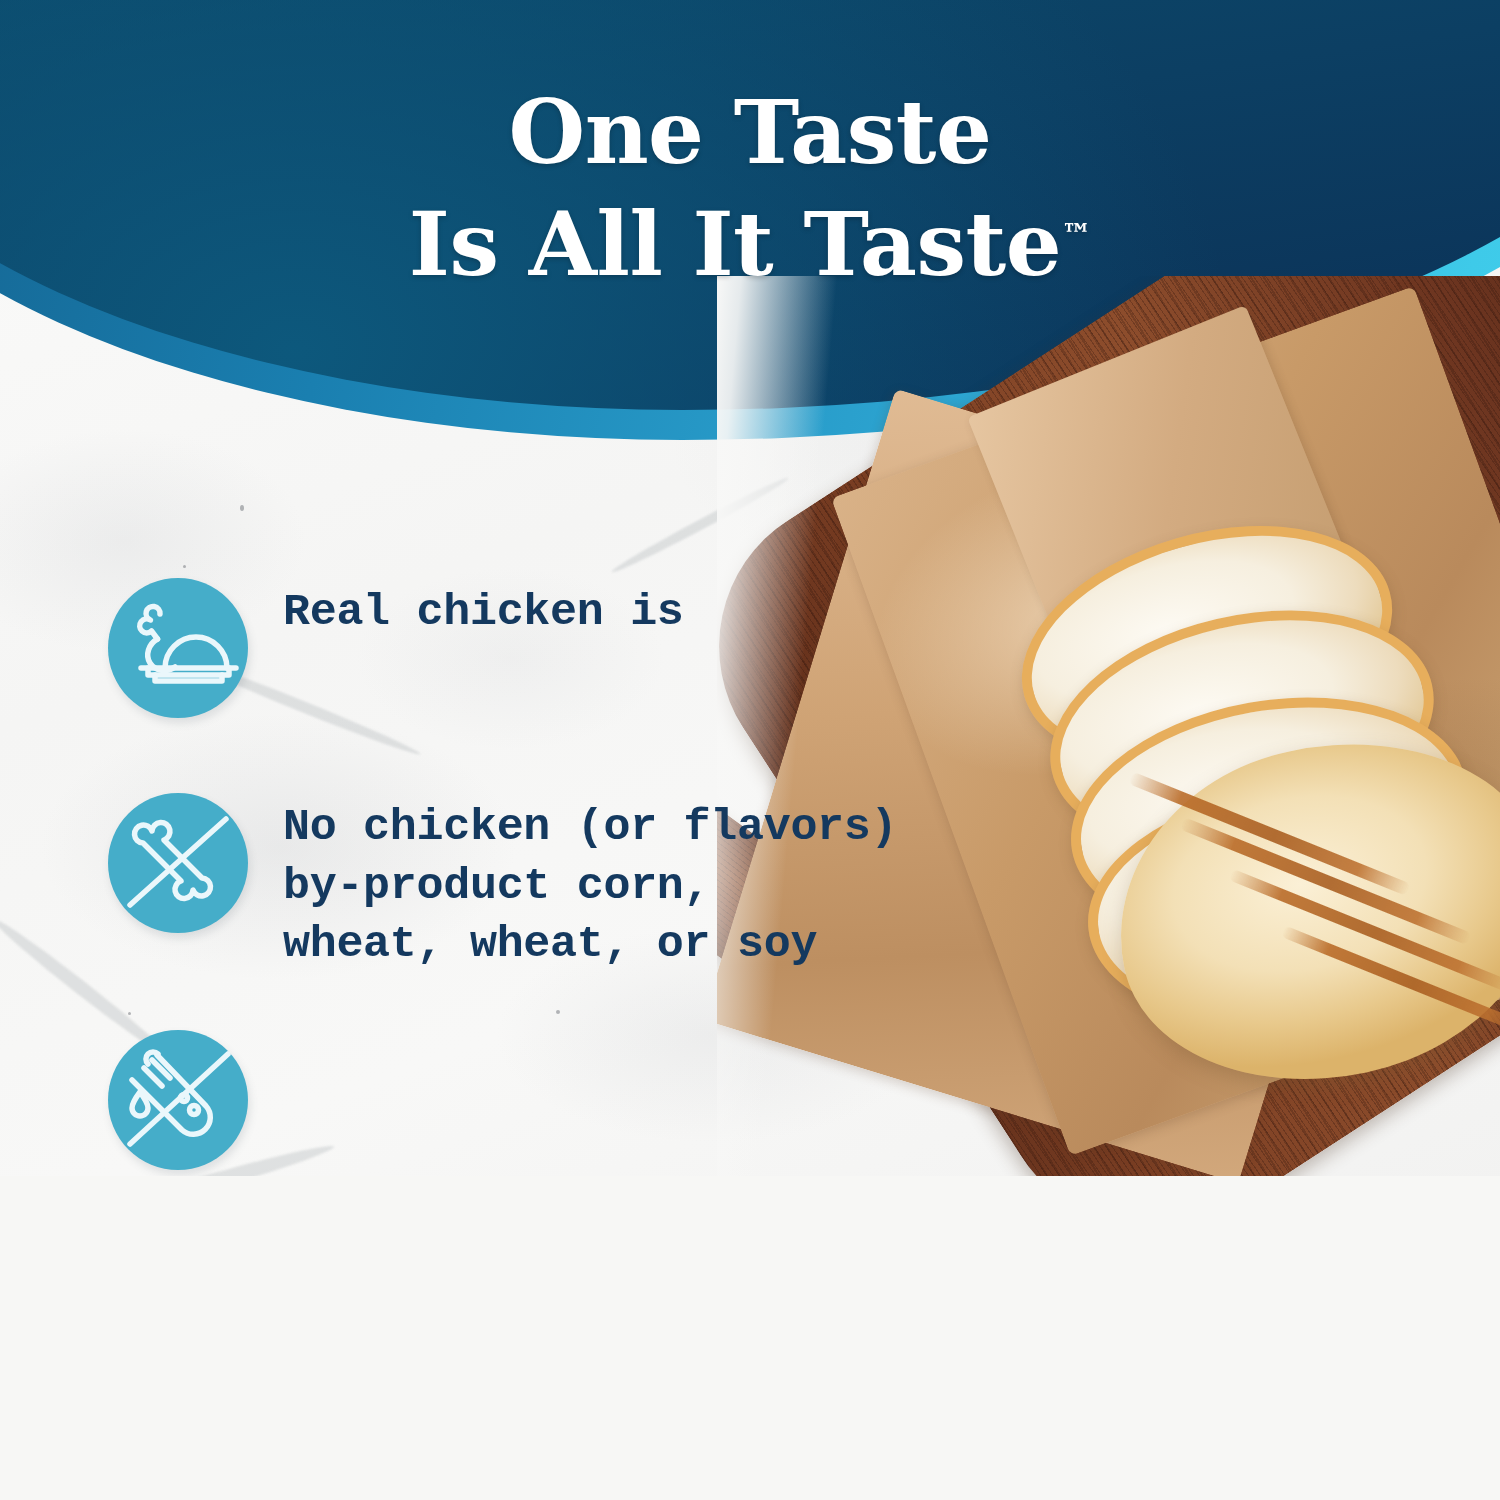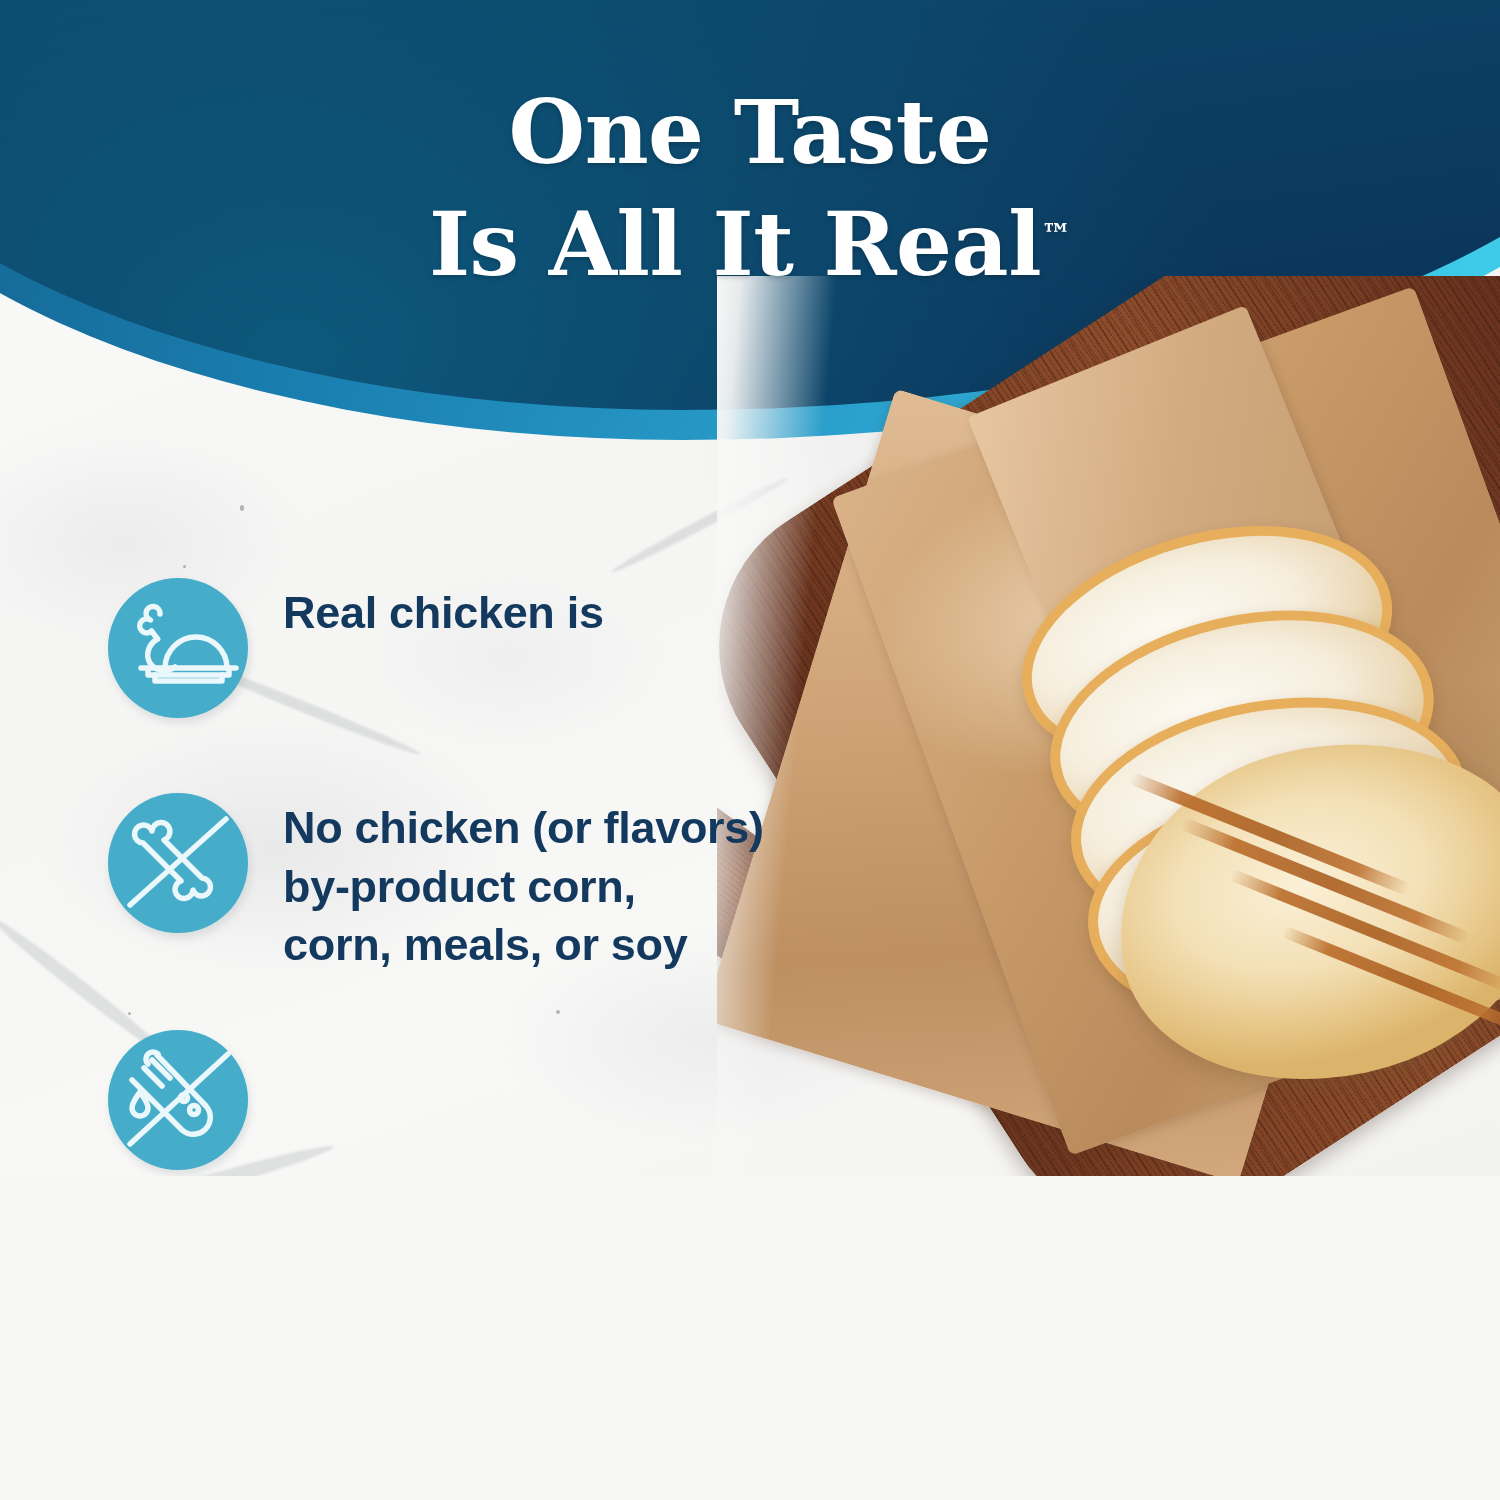--- a/index.html
+++ b/index.html
@@ -54,21 +54,21 @@
   .b2{left:108px;top:793px;}
   .b3{left:108px;top:1030px;}
   .icon-circle{
     width:140px;height:140px;border-radius:50%;background:#45adc9;
     flex:0 0 140px;position:relative;
     box-shadow:2px 5px 9px rgba(90,100,110,.16);
   }
   .icon-circle svg{position:absolute;left:0;top:0;width:140px;height:140px;}
   .btext{
     margin-left:35px;color:#14395f;font-weight:700;font-size:45px;line-height:1.30;
-    letter-spacing:-0.3px;padding-top:6px;white-space:nowrap;
+    letter-spacing:-0.3px;padding-top:6px;white-space:nowrap;font-family:Liberation Mono, monospace;
   }
   .btext .ln{display:block;}
 
   
   .photo{position:absolute;right:0;bottom:0;width:830px;height:900px;overflow:hidden;z-index:3;}
   .board{
     position:absolute;left:60px;top:60px;width:980px;height:820px;
     border-radius:150px 150px 160px 160px;
     transform:rotate(-33deg);transform-origin:40% 40%;
     background:
@@ -176,21 +176,21 @@
     </div>
 
     <div class="photo-fade"></div>
   </div>
 
   <div class="header-wrap">
     <div class="hdr-accent"></div>
     <div class="hdr-main"></div>
     <div class="hdr-text">
       <div class="hl1">One Taste</div>
-      <div class="hl2"><span>Is All It Real</span><span class="tm">™</span></div>
+      <div class="hl2"><span>Is All It Taste</span><span class="tm">™</span></div>
     </div>
   </div>
 
   <div class="bullets">
 
     <div class="bullet b1">
       <div class="icon-circle">
         <svg viewBox="0 0 140 140" fill="none" stroke="#eaf7fb" stroke-width="5.5" stroke-linecap="round" stroke-linejoin="round">
           <path d="M52 36 a7 7 0 1 0 -9.5 6 a7 7 0 1 0 1 11 l6 8"></path>
           <path d="M49.5 61 c-9 5 -12.5 16 -7.5 24 c5 8 17 10 25 4"></path>
@@ -208,21 +208,21 @@
     <div class="bullet b2">
       <div class="icon-circle">
         <svg viewBox="0 0 140 140" fill="none" stroke="#eaf7fb" stroke-width="5.5" stroke-linecap="round" stroke-linejoin="round">
           <path d="M44 38 a9 9 0 1 1 12 9 l38 38 a9 9 0 1 1 -9 12 a9 9 0 1 1 -12 -9 l-38 -38 a9 9 0 1 1 9 -12 z"></path>
           <path d="M22 112 L118 26"></path>
         </svg>
       </div>
       <div class="btext">
         <span class="ln">No chicken (or flavors)</span>
         <span class="ln">by-product corn,</span>
-        <span class="ln">corn, meals, or soy</span>
+        <span class="ln">wheat, wheat, or soy</span>
       </div>
     </div>
 
     <div class="bullet b3">
       <div class="icon-circle">
         <svg viewBox="0 0 140 140" fill="none" stroke="#eaf7fb" stroke-width="5.5" stroke-linecap="round" stroke-linejoin="round">
           <path d="M44 30 L62 48"></path>
           <path d="M36 38 L54 56"></path>
           <path d="M40 34 a7 7 0 0 1 10 -10"></path>
           <path d="M49 25 L98 76 a17 17 0 0 1 -24 24 L24 50"></path>

